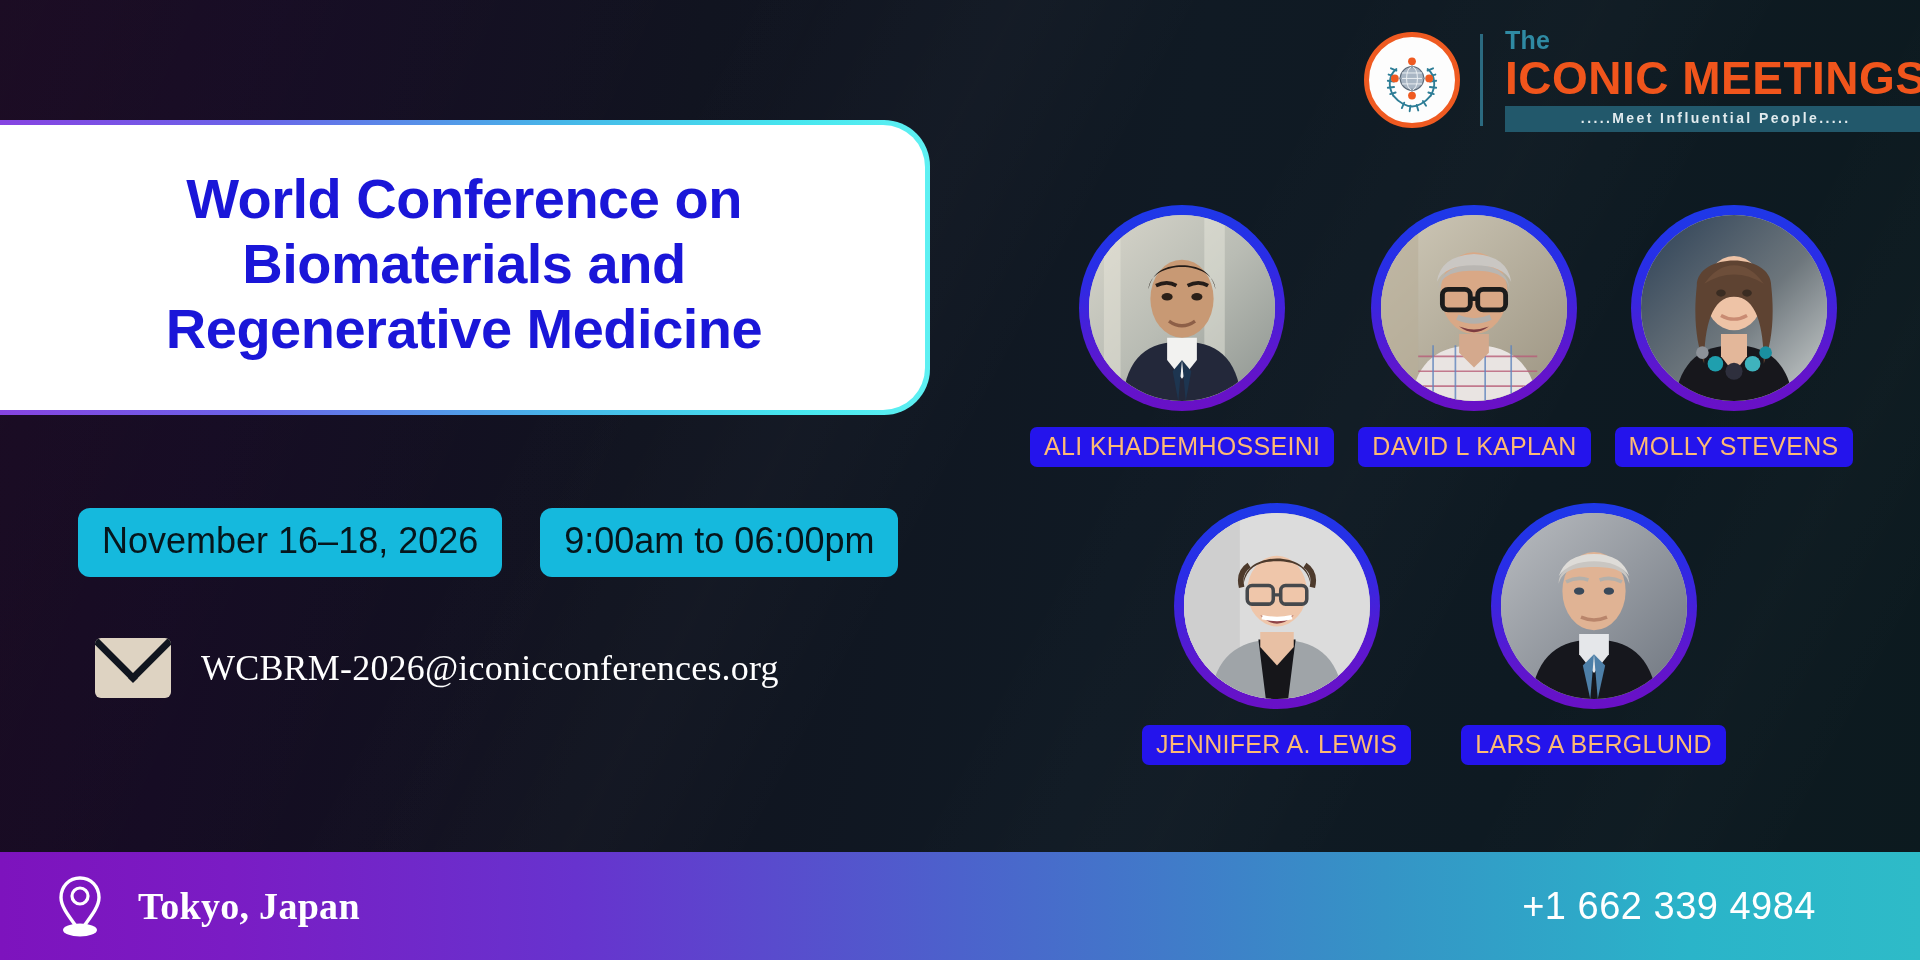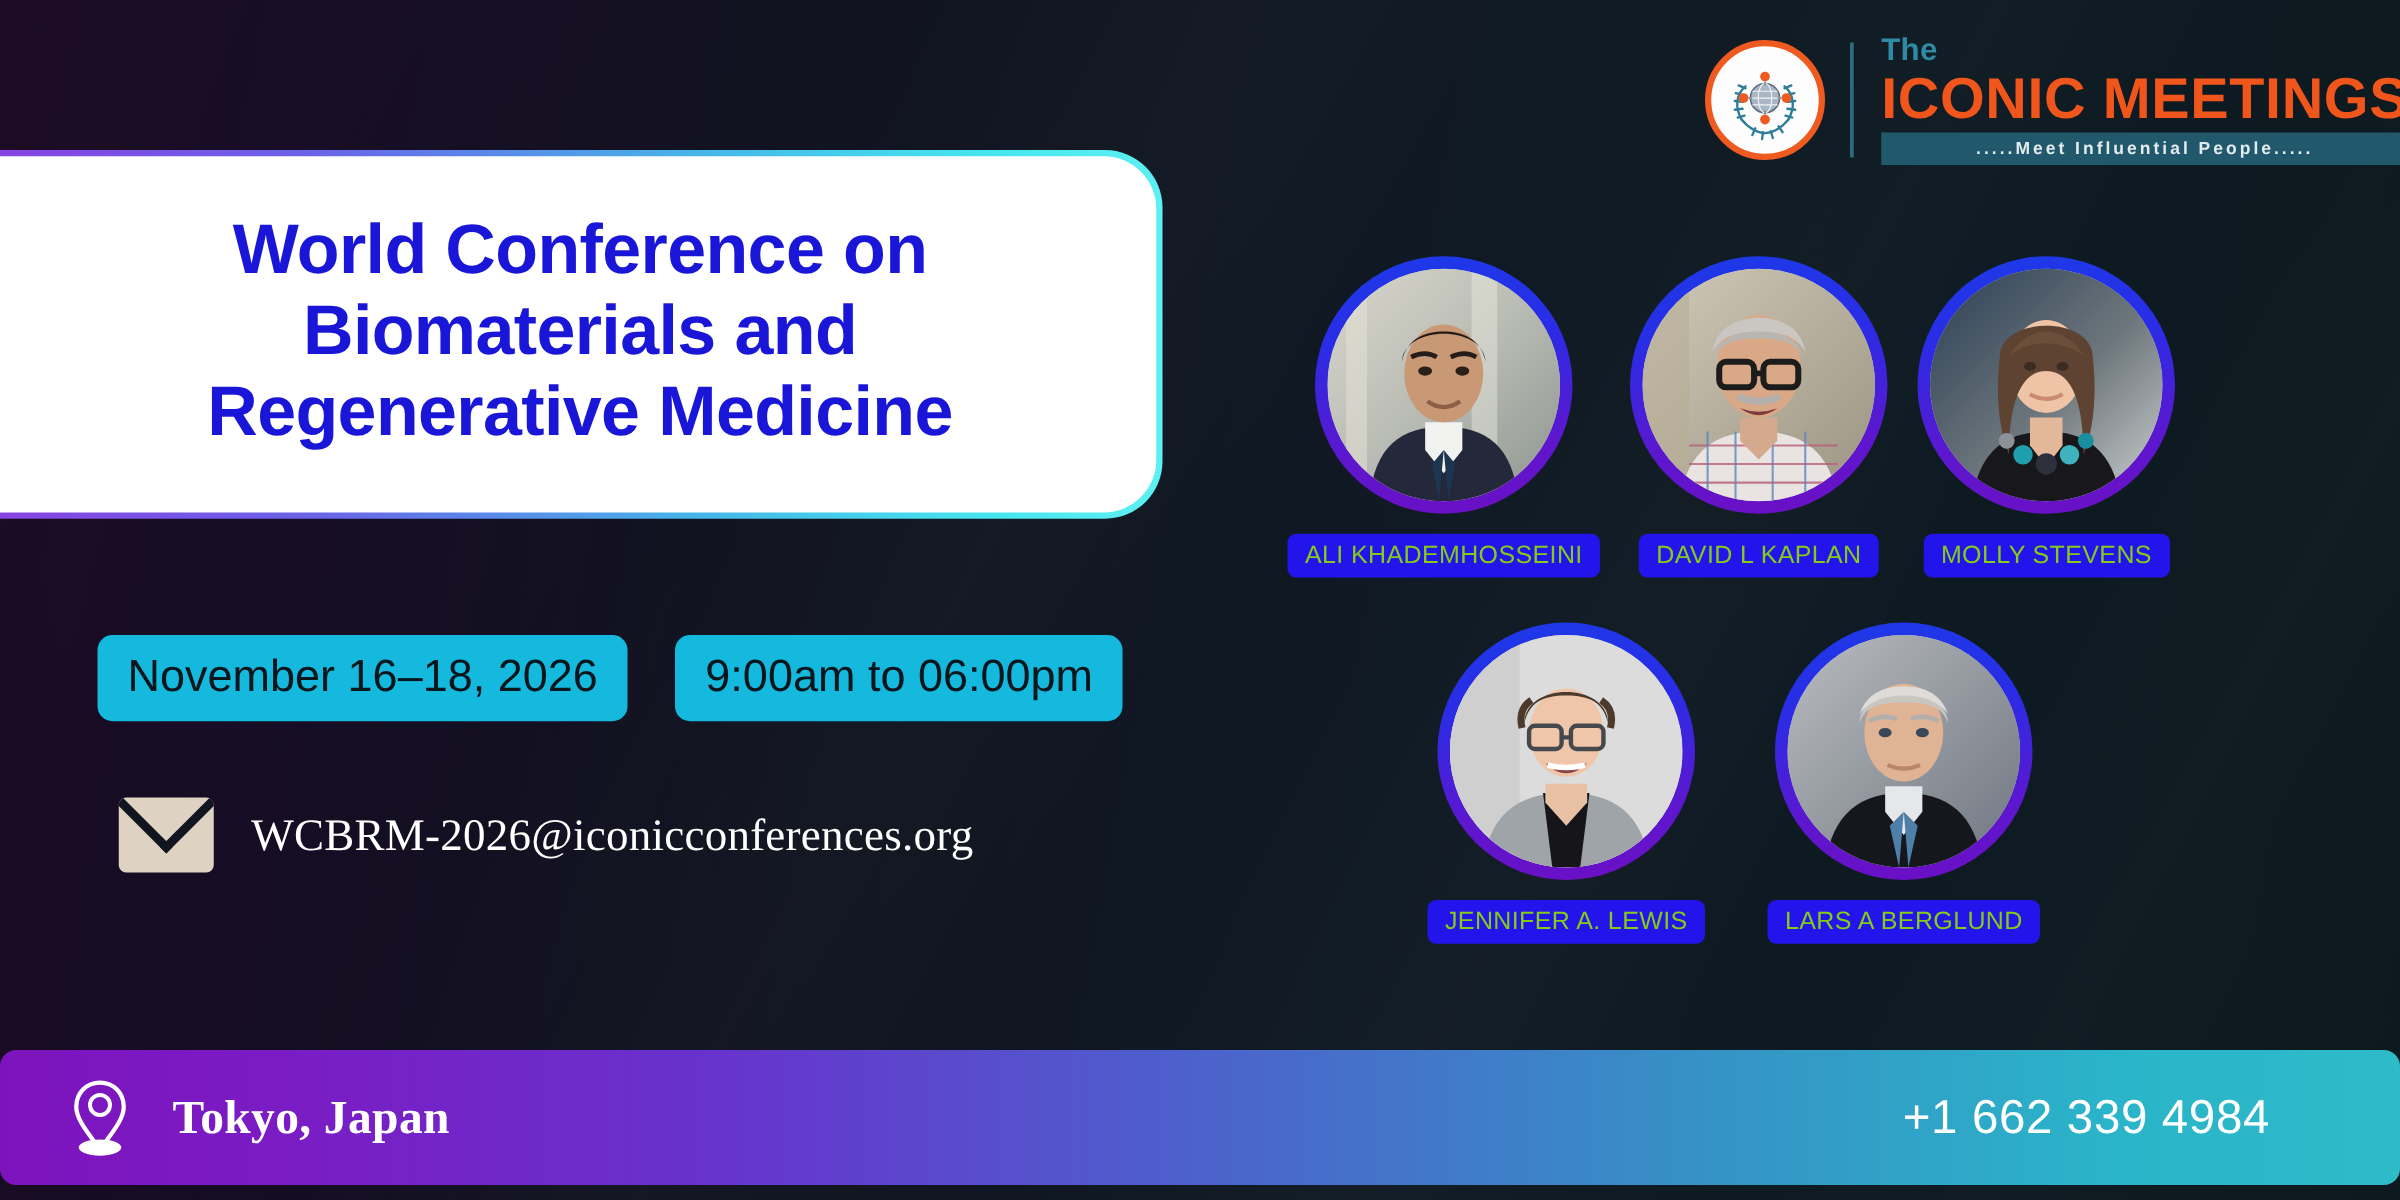--- a/index.html
+++ b/index.html
@@ -194,42 +194,41 @@
     height: 100%;
     border-radius: 50%;
     overflow: hidden;
     position: relative;
     background: #c8c9c4;
   }
   .avatar svg { display: block; width: 100%; height: 100%; }
   .speaker-name {
     margin-top: 16px;
     background: #2414ec;
-    color: #84cc16;
-    font-size: 20px;
+    color: #fdba74;
+    font-size: 25px;
     letter-spacing: 0.3px;
     padding: 7px 14px 8px;
     border-radius: 7px;
     white-space: nowrap;
     line-height: 1;
   }
 
   
   .footer {
     position: absolute;
     left: 0;
-    bottom: 12px;
+    bottom: 0;
     width: 1920px;
     height: 108px;
     background: linear-gradient(90deg, #7d13bd 0%, #7a1cc4 12%, #6733ce 30%, #4c62cc 50%, #3594c6 72%, #2ab4c9 88%, #2ebbc8 100%);
     display: flex;
     align-items: center;
     padding: 12px 56px;
     box-sizing: border-box;
-    border-radius: 13px;
   }
   .footer-left { display: flex; align-items: center; gap: 34px; }
   .pin { width: 48px; height: 62px; flex: none; }
   .footer-city {
     font-family: "Liberation Serif", serif;
     color: #ffffff;
     font-size: 38px;
     font-weight: 700;
     letter-spacing: 0.3px;
   }

